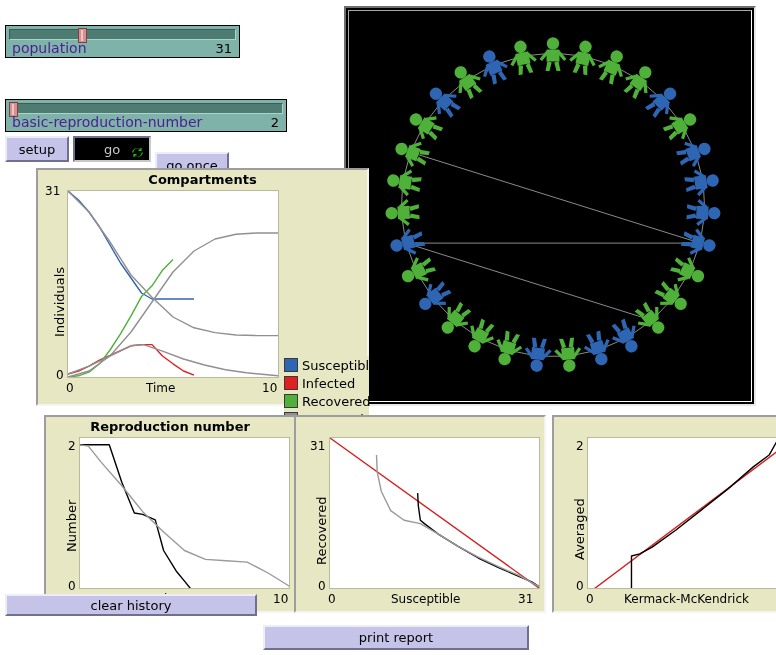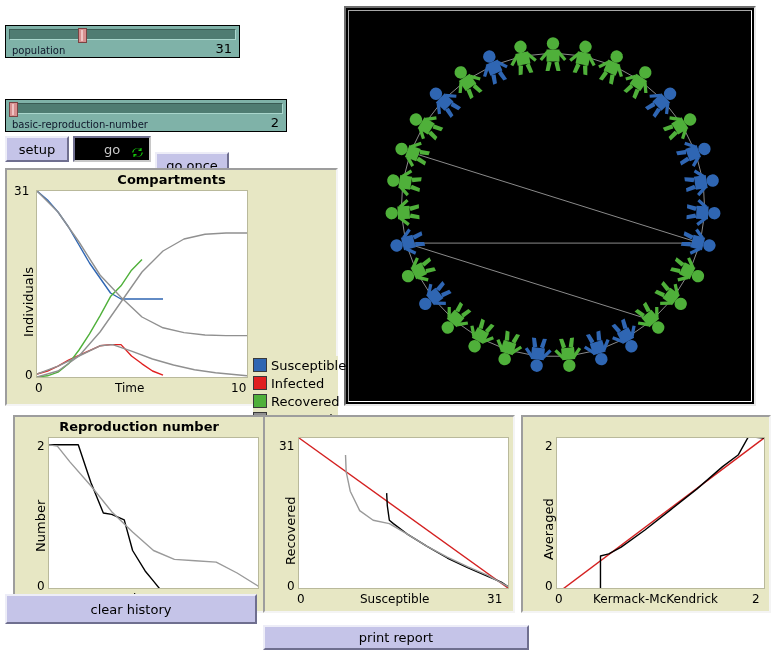--- a/index.html
+++ b/index.html
@@ -51,22 +51,22 @@
     content: "";
     position: absolute;
     left: 2px; top: 1px;
     width: 2px; height: 11px;
     background: #EFC4C4;
   }
   .slider-label {
     position: absolute;
     left: 6px;
     bottom: 1px;
-    font-size: 10px;
-    color: #0f172a;
+    font-size: 14px;
+    color: #4c1d95;
     white-space: nowrap;
   }
   .slider-value {
     position: absolute;
     right: 7px;
     bottom: 1px;
     font-size: 13px;
     color: #000000;
   }
 
@@ -125,20 +125,21 @@
 
   
   .plot-panel {
     position: absolute;
     box-sizing: border-box;
     background: #E7E7C4;
     border-top: 2px solid #9D9D9D;
     border-left: 2px solid #9D9D9D;
     border-right: 2px solid #F4F4F4;
     border-bottom: 2px solid #F4F4F4;
+    margin-left: 31px;
   }
   .plot-title {
     position: absolute;
     top: 2px;
     left: 0; right: 0;
     text-align: center;
     font-size: 13px;
     font-weight: bold;
     color: #000000;
   }
@@ -601,20 +602,20 @@
         </svg>
     </div>
     <div class="axis-text" style="left:22px; top:22px;">2</div>
     <div class="axis-text" style="left:22px; top:162px;">0</div>
     <div class="ylabel-rot" style="left:18px; top:143px;">Averaged</div>
     <div class="axis-text" style="left:32px; top:175px;">0</div>
     <div class="axis-text xlabel" style="left:70px; top:175px;">Kermack-McKendrick</div>
     <div class="axis-text" style="left:229px; top:175px;">2</div>
   </div>
 
-  <div class="btn" style="left:5px; top:594px; width:252px; height:30px;">
+  <div class="btn" style="left:5px; top:594px; width:252px; height:22px;">
     <span class="btn-label">clear history</span>
   </div>
   <div class="btn" style="left:263px; top:625px; width:266px; height:25px;">
     <span class="btn-label">print report</span>
   </div>
 
 </div>
 
 </body></html>

